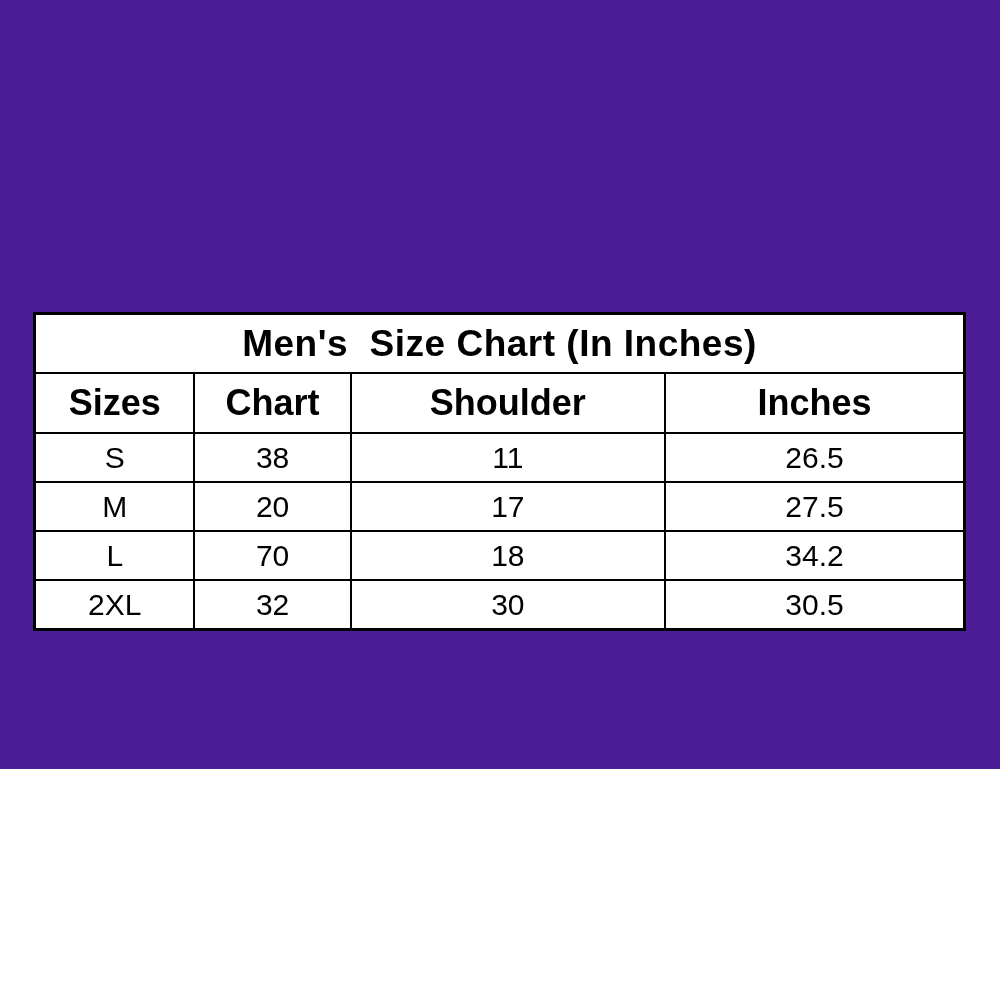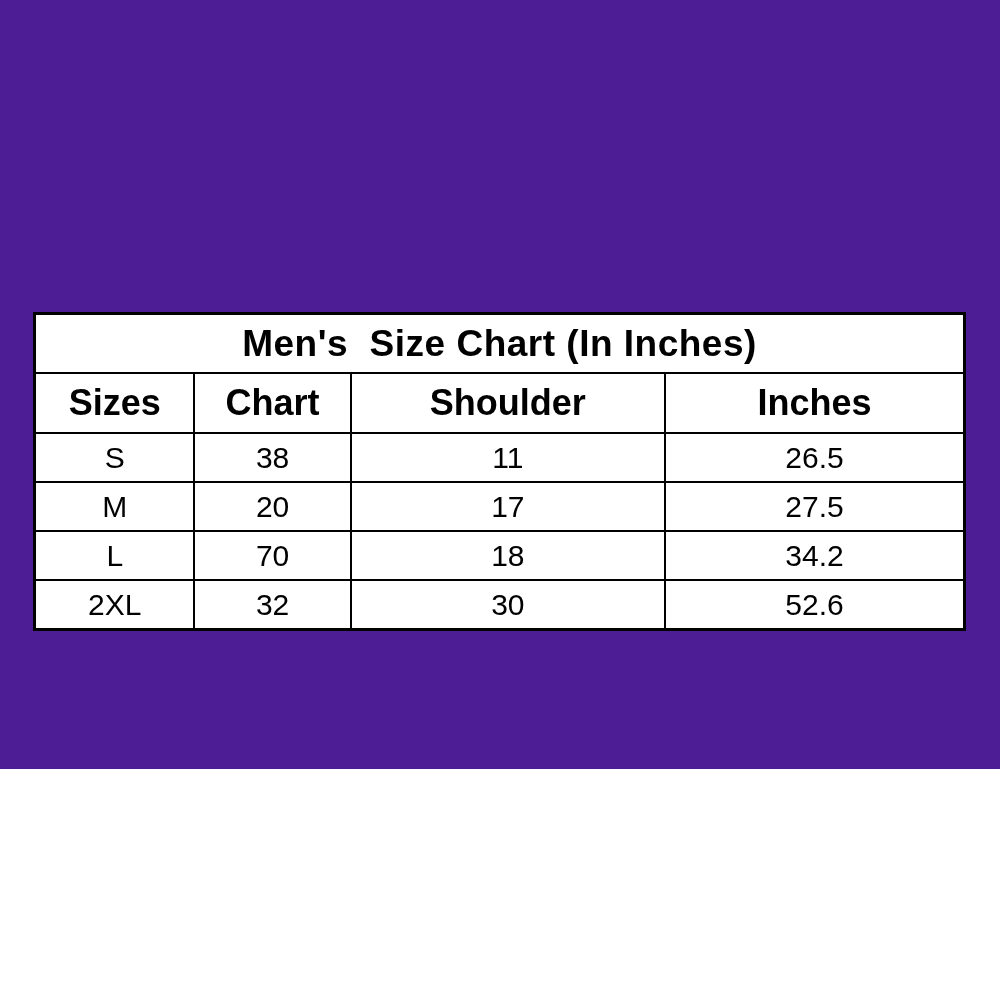--- a/index.html
+++ b/index.html
@@ -94,17 +94,17 @@
       <tr>
         <td>L</td>
         <td>70</td>
         <td>18</td>
         <td>34.2</td>
       </tr>
       <tr>
         <td>2XL</td>
         <td>32</td>
         <td>30</td>
-        <td>52.6</td>
+        <td>30.5</td>
       </tr>
     </tbody>
   </table>
 </div>
 
 </body></html>

